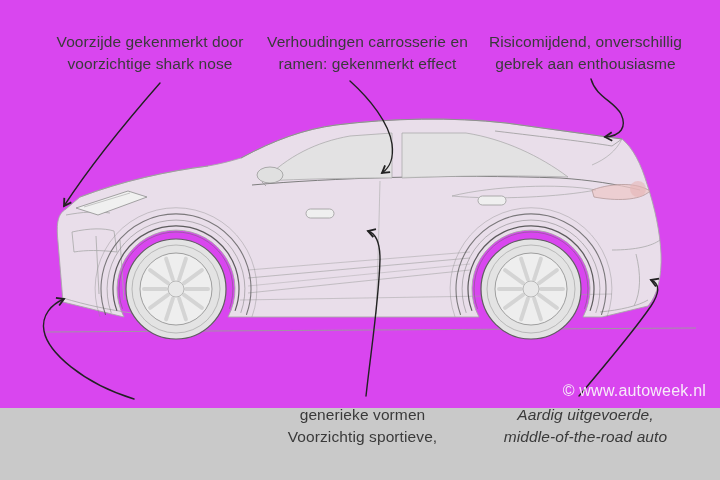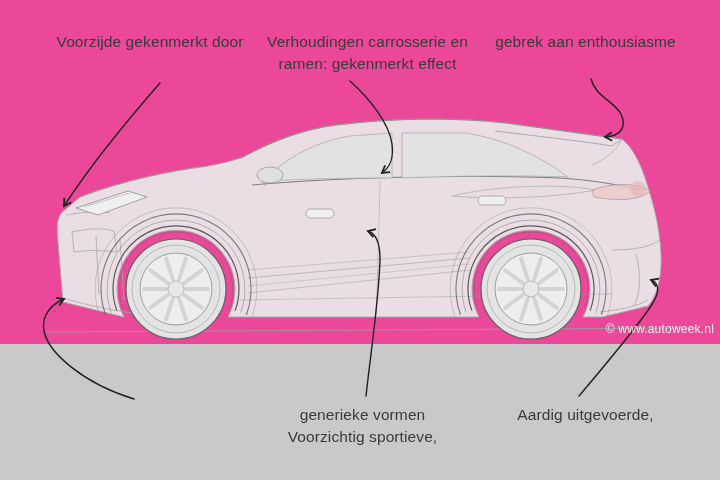--- a/index.html
+++ b/index.html
@@ -1,36 +1,36 @@
 <!DOCTYPE html>
 <html><head>
 <meta charset="utf-8">
 <style>
   html,body{margin:0;padding:0;}
   body{
     width:720px;height:480px;overflow:hidden;
     font-family:"Liberation Sans", sans-serif;
     background:#c9c9c9;
   }
-  .stage{position:relative;width:720px;height:344px;background:#ec4899;}
+  .stage{position:relative;width:720px;height:408px;background:#d946ef;}
   .sketch{position:absolute;left:0;top:0;width:720px;height:480px;}
   .label{
     position:absolute;
     font-size:15.5px;line-height:22px;letter-spacing:.1px;
     color:#3a3a3a;text-align:center;
   }
   .lbl-a{left:30px;top:31px;width:240px;}
   .lbl-b{left:250px;top:31px;width:235px;text-align:center;}
   .lbl-c{left:468px;top:31px;width:235px;}
   .lbl-d{left:25px;top:404px;width:240px;}
   .lbl-e{left:245px;top:404px;width:235px;}
-  .lbl-f{left:468px;top:404px;width:235px;}
+  .lbl-f{left:468px;top:404px;width:235px;font-style:italic;}
   .watermark{
-    position:absolute;right:6px;bottom:8px;
-    font-size:12px;color:rgba(250,250,250,.92);
+    position:absolute;right:14px;bottom:8px;
+    font-size:16px;color:rgba(250,250,250,.92);
     letter-spacing:.2px;
   }
 </style>
 </head>
 <body>
 
 <div class="stage">
 
   <svg class="sketch" viewBox="0 0 720 480" xmlns="http://www.w3.org/2000/svg">
     <defs>
@@ -139,32 +139,35 @@
       <path d="M350,81 C370,99 389,123 392,144 C394,159 390,167 382,173" marker-end="url(#ah)"></path>
       <path d="M591,79 C596,97 614,101 621,114 C627,127 621,136 605,137" marker-end="url(#ah)"></path>
       <path d="M134,399 C82,383 48,352 44,331 C41,315 52,304 64,299" marker-end="url(#ah)"></path>
       <path d="M366,396 C371,350 379,300 380,259 C380,244 377,234 368,231" marker-end="url(#ah)"></path>
       <path d="M579,396 C601,370 634,331 651,306 C659,294 661,284 651,280" marker-end="url(#ah)"></path>
     </g>
   </svg>
 
   <div class="label lbl-a">
     <div>Voorzijde gekenmerkt door</div>
+    <div>voorzichtige shark nose</div>
   </div>
   <div class="label lbl-b">
     <div>Verhoudingen carrosserie en</div>
     <div>ramen: gekenmerkt effect</div>
   </div>
   <div class="label lbl-c">
+    <div>Risicomijdend, onverschillig</div>
     <div>gebrek aan enthousiasme</div>
   </div>
   <div class="label lbl-d">
   </div>
   <div class="label lbl-e">
     <div>generieke vormen</div>
     <div>Voorzichtig sportieve,</div>
   </div>
   <div class="label lbl-f">
     <div>Aardig uitgevoerde,</div>
+    <div>middle-of-the-road auto</div>
   </div>
 
   <div class="watermark">© www.autoweek.nl</div>
 </div>
 
 </body></html>

